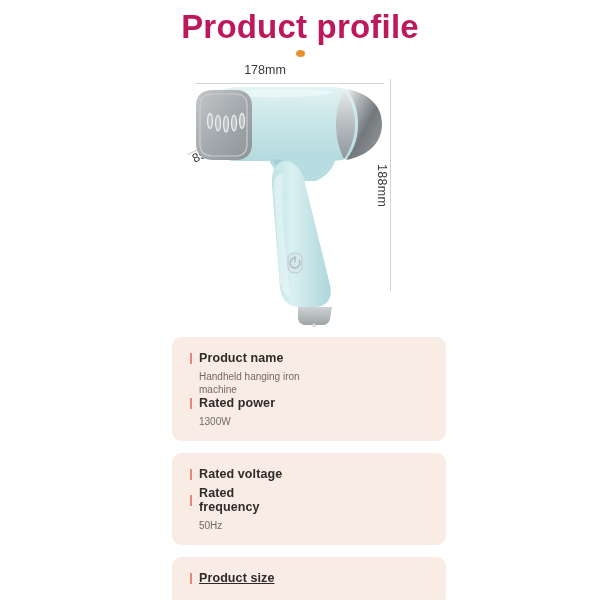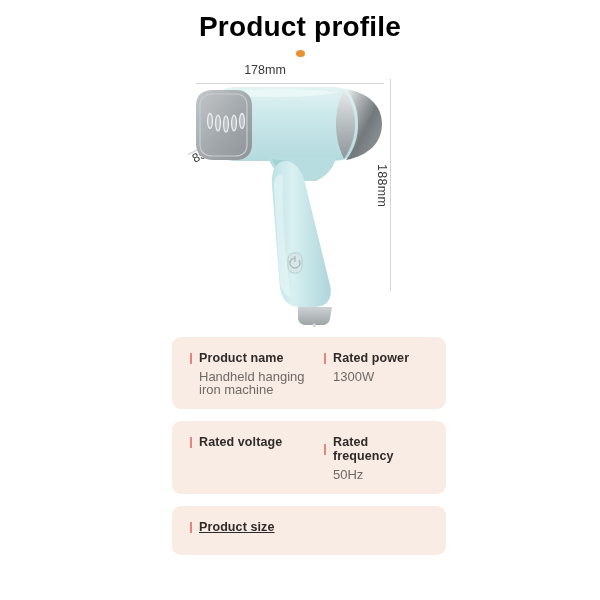--- a/index.html
+++ b/index.html
@@ -16,24 +16,24 @@
     position: relative;
   }
 
   
   .header {
     width: 100%;
     padding-top: 9px;
     text-align: center;
   }
   .page-title {
-    font-size: 28px;
+    font-size: 33px;
     font-weight: bold;
     letter-spacing: 0.2px;
-    color: #000000;
+    color: #be185d;
     line-height: 36px;
   }
   .title-dot {
     width: 9px;
     height: 7px;
     border-radius: 50%;
     background: #e8912e;
     margin: 5px auto 0 auto;
   }
 
@@ -117,20 +117,21 @@
     background: #f9ece4;
     border-radius: 9px;
     box-sizing: border-box;
     padding: 14px 18px 13px 18px;
     margin-bottom: 12px;
   }
   .spec-card.card-tall { padding-bottom: 16px; text-decoration: underline; }
 
   .spec-row {
     display: flex;
+    flex-direction: column;
   }
   .spec-col {
     flex: 0 0 auto;
   }
   .spec-col.col-left  { width: 134px; }
   .spec-col.col-right { width: 104px; }
   .spec-col.col-full  { width: 100%; }
 
   .spec-head {
     display: flex;
@@ -144,21 +145,21 @@
     margin-right: 7px;
     flex: 0 0 auto;
   }
   .spec-title {
     font-size: 12.5px;
     font-weight: bold;
     color: #2f2b29;
     letter-spacing: 0.1px;
   }
   .spec-value {
-    font-size: 13px;
+    font-size: 10px;
     color: #6f6a66;
     line-height: 13px;
     padding-left: 9px;
     white-space: pre-line;
   }
 </style>
 </head>
 <body>
 
 <div class="header">

